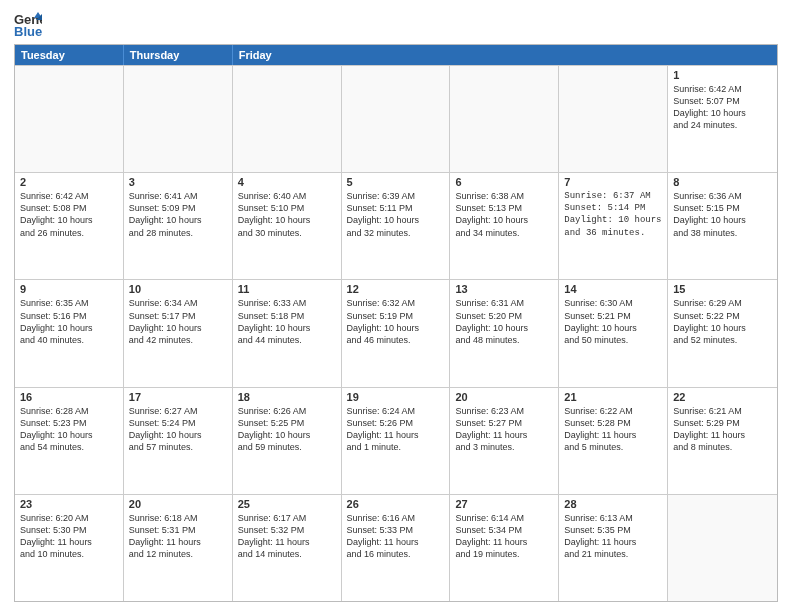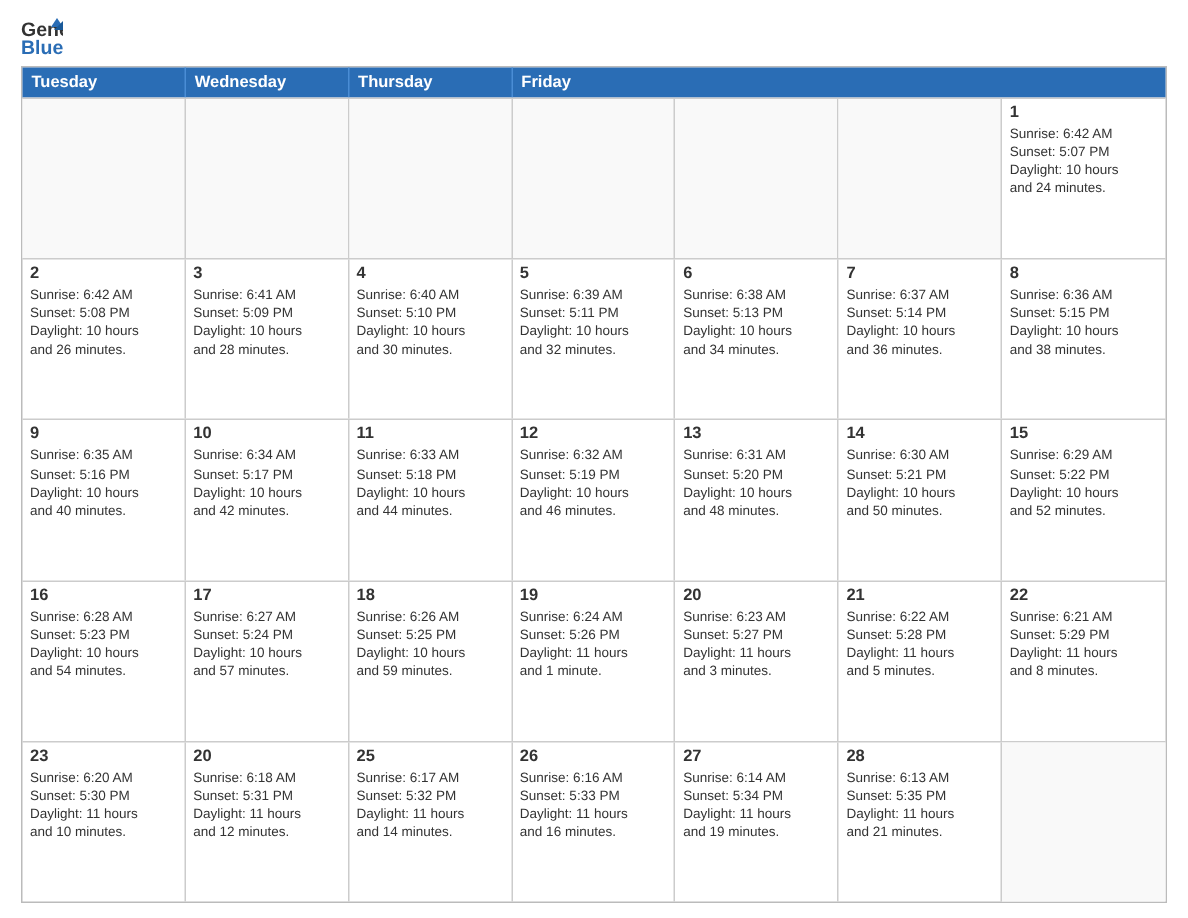--- a/index.html
+++ b/index.html
@@ -139,21 +139,20 @@
     </div>
     <div class="title-block">
       <div class="month-title"></div>
       <div class="location"></div>
     </div>
   </div>
 
   <div class="calendar">
     <div class="cal-header">
         <div class="cal-header-cell">Tuesday</div>
-        <div class="cal-header-cell">Wednesday</div>
         <div class="cal-header-cell">Thursday</div>
         <div class="cal-header-cell">Friday</div>
       </div>
     <div class="cal-body">
     <div class="cal-row">
           <div class="cal-cell empty"></div>
           <div class="cal-cell empty"></div>
           <div class="cal-cell empty"></div>
           <div class="cal-cell empty"></div>
           <div class="cal-cell empty"></div>
@@ -197,21 +196,21 @@
           </div>
           <div class="cal-cell">
             <span class="day-num">6</span>
             <div class="cell-text" style="white-space: pre-line;">Sunrise: 6:38 AM
 Sunset: 5:13 PM
 Daylight: 10 hours
 and 34 minutes.</div>
           </div>
           <div class="cal-cell">
             <span class="day-num">7</span>
-            <div class="cell-text" style="white-space: pre-line;">Sunrise: 6:37 AM
+            <div class="cell-text" style="white-space: pre-line; font-family: Liberation Mono, monospace;">Sunrise: 6:37 AM
 Sunset: 5:14 PM
 Daylight: 10 hours
 and 36 minutes.</div>
           </div>
           <div class="cal-cell">
             <span class="day-num">8</span>
             <div class="cell-text" style="white-space: pre-line;">Sunrise: 6:36 AM
 Sunset: 5:15 PM
 Daylight: 10 hours
 and 38 minutes.</div>

